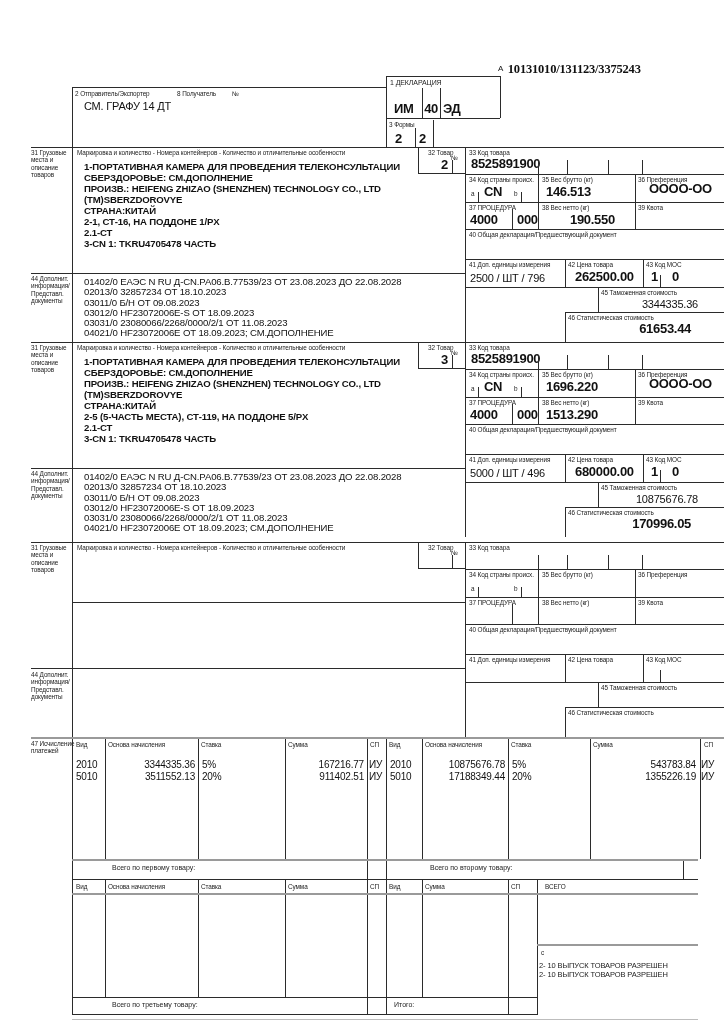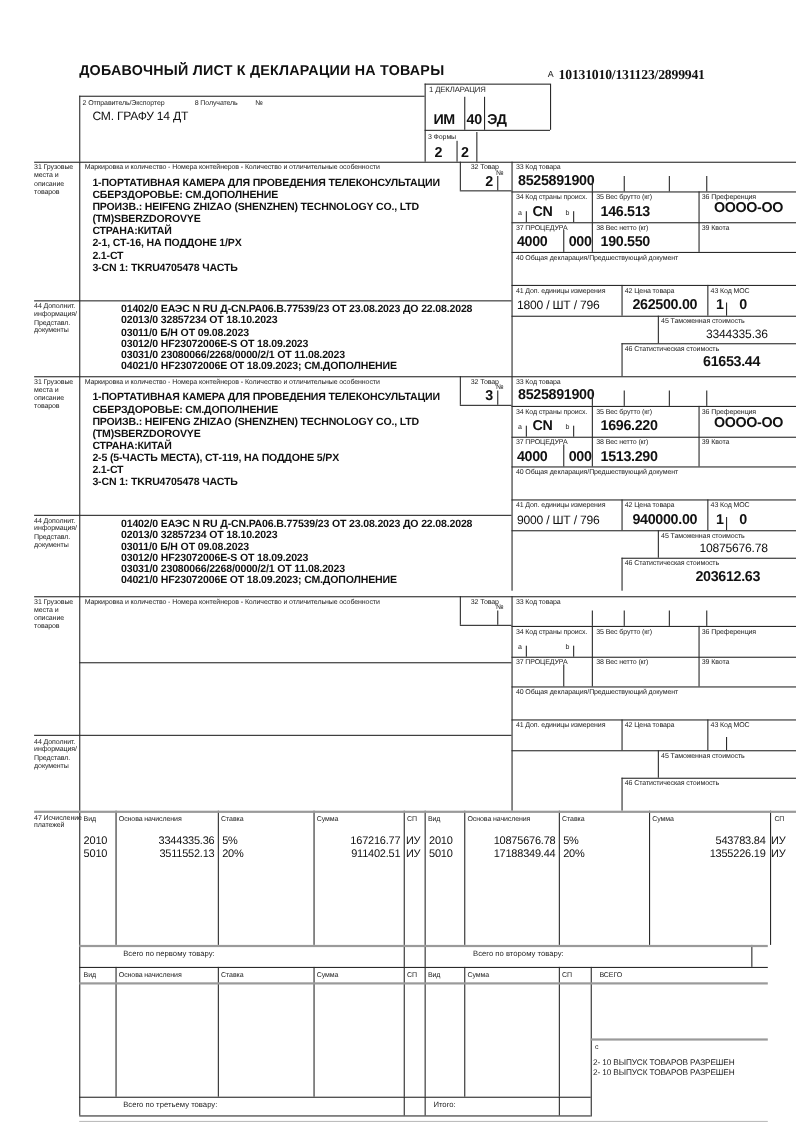--- a/index.html
+++ b/index.html
@@ -8,34 +8,33 @@
   .abs{position:absolute;}
   .title{position:absolute;font-weight:bold;font-size:13px;letter-spacing:.2px;white-space:nowrap;}
   .ref{position:absolute;white-space:nowrap;}
   .ref .lt{font-size:8px;vertical-align:2px;}
   .ref .num{font-family:"Liberation Serif",serif;font-weight:bold;font-size:12.5px;letter-spacing:-.2px;}
   .l{position:absolute;font-size:6.4px;line-height:7.4px;color:#1c1c1c;letter-spacing:-.1px;}
   .l7{position:absolute;font-size:7px;color:#1c1c1c;white-space:nowrap;}
   .b13{position:absolute;font-weight:bold;font-size:13px;letter-spacing:-.3px;white-space:nowrap;text-align:right;}
   .r11{position:absolute;font-size:11px;letter-spacing:-.2px;white-space:nowrap;}
   .desc{position:absolute;font-weight:bold;font-size:9.6px;line-height:11px;letter-spacing:-.15px;white-space:pre-line;}
-  .docs{position:absolute;font-weight:bold;font-size:9.6px;line-height:10.3px;letter-spacing:-.15px;white-space:pre-line;margin-left:26px;}
+  .docs{position:absolute;font-weight:normal;font-size:9.6px;line-height:10.3px;letter-spacing:-.15px;white-space:pre-line;}
   .cell{position:absolute;font-size:10px;letter-spacing:-.2px;white-space:nowrap;}
   .rt{text-align:right;}
   .rel{position:absolute;font-size:7.5px;letter-spacing:-.1px;white-space:nowrap;color:#222;}
 </style>
 </head>
 <body>
 
 <div class="page">
 
-  <div class="title" style="left:72px;top:56px">ДОБАВОЧНЫЙ ЛИСТ К ДЕКЛАРАЦИИ НА ТОВАРЫ</div>
   <div class="ref" style="left:498px;top:59px">
     <span class="lt">А</span>
-    <span class="num">10131010/131123/2899941</span>
+    <span class="num">10131010/131123/3375243</span>
   </div>
 
   <div class="l" style="left:75px;top:90px">2 Отправитель/Экспортер</div>
   <div class="l" style="left:177px;top:90px">8 Получатель</div>
   <div class="l" style="left:232px;top:90px">№</div>
   <div class="r11" style="left:84px;top:100px">СМ. ГРАФУ 14 ДТ</div>
 
   <div class="l" style="left:390px;top:79px;font-size:7px">1 ДЕКЛАРАЦИЯ</div>
   <div class="b13" style="left:394px;top:101px">ИМ</div>
   <div class="b13" style="left:424px;top:101px;width:14px" class2="rt">40</div>
@@ -66,25 +65,25 @@
     <div class="b13" style="left:484px;top:184px">CN</div>
     <div class="l" style="left:514px;top:190px">b</div>
     <div class="l" style="left:542px;top:176px">35 Вес брутто (кг)</div>
     <div class="b13" style="left:546px;top:184px">146.513</div>
     <div class="l" style="left:638px;top:176px">36 Преференция</div>
     <div class="b13" style="left:649px;top:181px">ОООО-ОО</div>
     <div class="l" style="left:469px;top:204px">37 ПРОЦЕДУРА</div>
     <div class="b13" style="left:470px;top:212px">4000</div>
     <div class="b13" style="left:517px;top:212px">000</div>
     <div class="l" style="left:542px;top:204px">38 Вес нетто (кг)</div>
-    <div class="b13" style="left:546px;top:212px">190.550</div>
+    <div class="b13" style="left:570px;top:212px">190.550</div>
     <div class="l" style="left:638px;top:204px">39 Квота</div>
     <div class="l" style="left:469px;top:231px">40 Общая декларация/Предшествующий документ</div>
     <div class="l" style="left:469px;top:261px">41 Доп. единицы измерения</div>
-    <div class="r11" style="left:470px;top:272px">1800 / ШТ / 796</div>
+    <div class="r11" style="left:470px;top:272px">2500 / ШТ / 796</div>
     <div class="l" style="left:568px;top:261px">42 Цена товара</div>
     <div class="b13" style="left:575px;top:269px">262500.00</div>
     <div class="l" style="left:646px;top:261px">43 Код МОС</div>
     <div class="b13" style="left:651px;top:269px">1</div>
     <div class="b13" style="left:672px;top:269px">0</div>
     <div class="l" style="left:601px;top:289px">45 Таможенная стоимость</div>
     <div class="r11 rt" style="left:598px;top:298px;width:100px">3344335.36</div>
     <div class="l" style="left:568px;top:314px">46 Статистическая стоимость</div>
     <div class="b13 rt" style="left:565px;top:321px;width:126px">61653.44</div>
     <div class="l" style="left:31px;top:275px;width:42px">44 Дополнит. информация/ Представл. документы</div>
@@ -121,30 +120,30 @@
     <div class="l" style="left:638px;top:371px">36 Преференция</div>
     <div class="b13" style="left:649px;top:376px">ОООО-ОО</div>
     <div class="l" style="left:469px;top:399px">37 ПРОЦЕДУРА</div>
     <div class="b13" style="left:470px;top:407px">4000</div>
     <div class="b13" style="left:517px;top:407px">000</div>
     <div class="l" style="left:542px;top:399px">38 Вес нетто (кг)</div>
     <div class="b13" style="left:546px;top:407px">1513.290</div>
     <div class="l" style="left:638px;top:399px">39 Квота</div>
     <div class="l" style="left:469px;top:426px">40 Общая декларация/Предшествующий документ</div>
     <div class="l" style="left:469px;top:456px">41 Доп. единицы измерения</div>
-    <div class="r11" style="left:470px;top:467px">9000 / ШТ / 796</div>
+    <div class="r11" style="left:470px;top:467px">5000 / ШТ / 496</div>
     <div class="l" style="left:568px;top:456px">42 Цена товара</div>
-    <div class="b13" style="left:575px;top:464px">940000.00</div>
+    <div class="b13" style="left:575px;top:464px">680000.00</div>
     <div class="l" style="left:646px;top:456px">43 Код МОС</div>
     <div class="b13" style="left:651px;top:464px">1</div>
     <div class="b13" style="left:672px;top:464px">0</div>
     <div class="l" style="left:601px;top:484px">45 Таможенная стоимость</div>
     <div class="r11 rt" style="left:598px;top:493px;width:100px">10875676.78</div>
     <div class="l" style="left:568px;top:509px">46 Статистическая стоимость</div>
-    <div class="b13 rt" style="left:565px;top:516px;width:126px">203612.63</div>
+    <div class="b13 rt" style="left:565px;top:516px;width:126px">170996.05</div>
     <div class="l" style="left:31px;top:470px;width:42px">44 Дополнит. информация/ Представл. документы</div>
     <div class="docs" style="left:84px;top:472px;width:378px">01402/0 ЕАЭС N RU Д-CN.РА06.В.77539/23 ОТ 23.08.2023 ДО 22.08.2028
 02013/0 32857234 ОТ 18.10.2023
 03011/0 Б/Н ОТ 09.08.2023
 03012/0 HF23072006E-S ОТ 18.09.2023
 03031/0 23080066/2268/0000/2/1 ОТ 11.08.2023
 04021/0 HF23072006E ОТ 18.09.2023; СМ.ДОПОЛНЕНИЕ</div>
   </div>
 
   <div>

